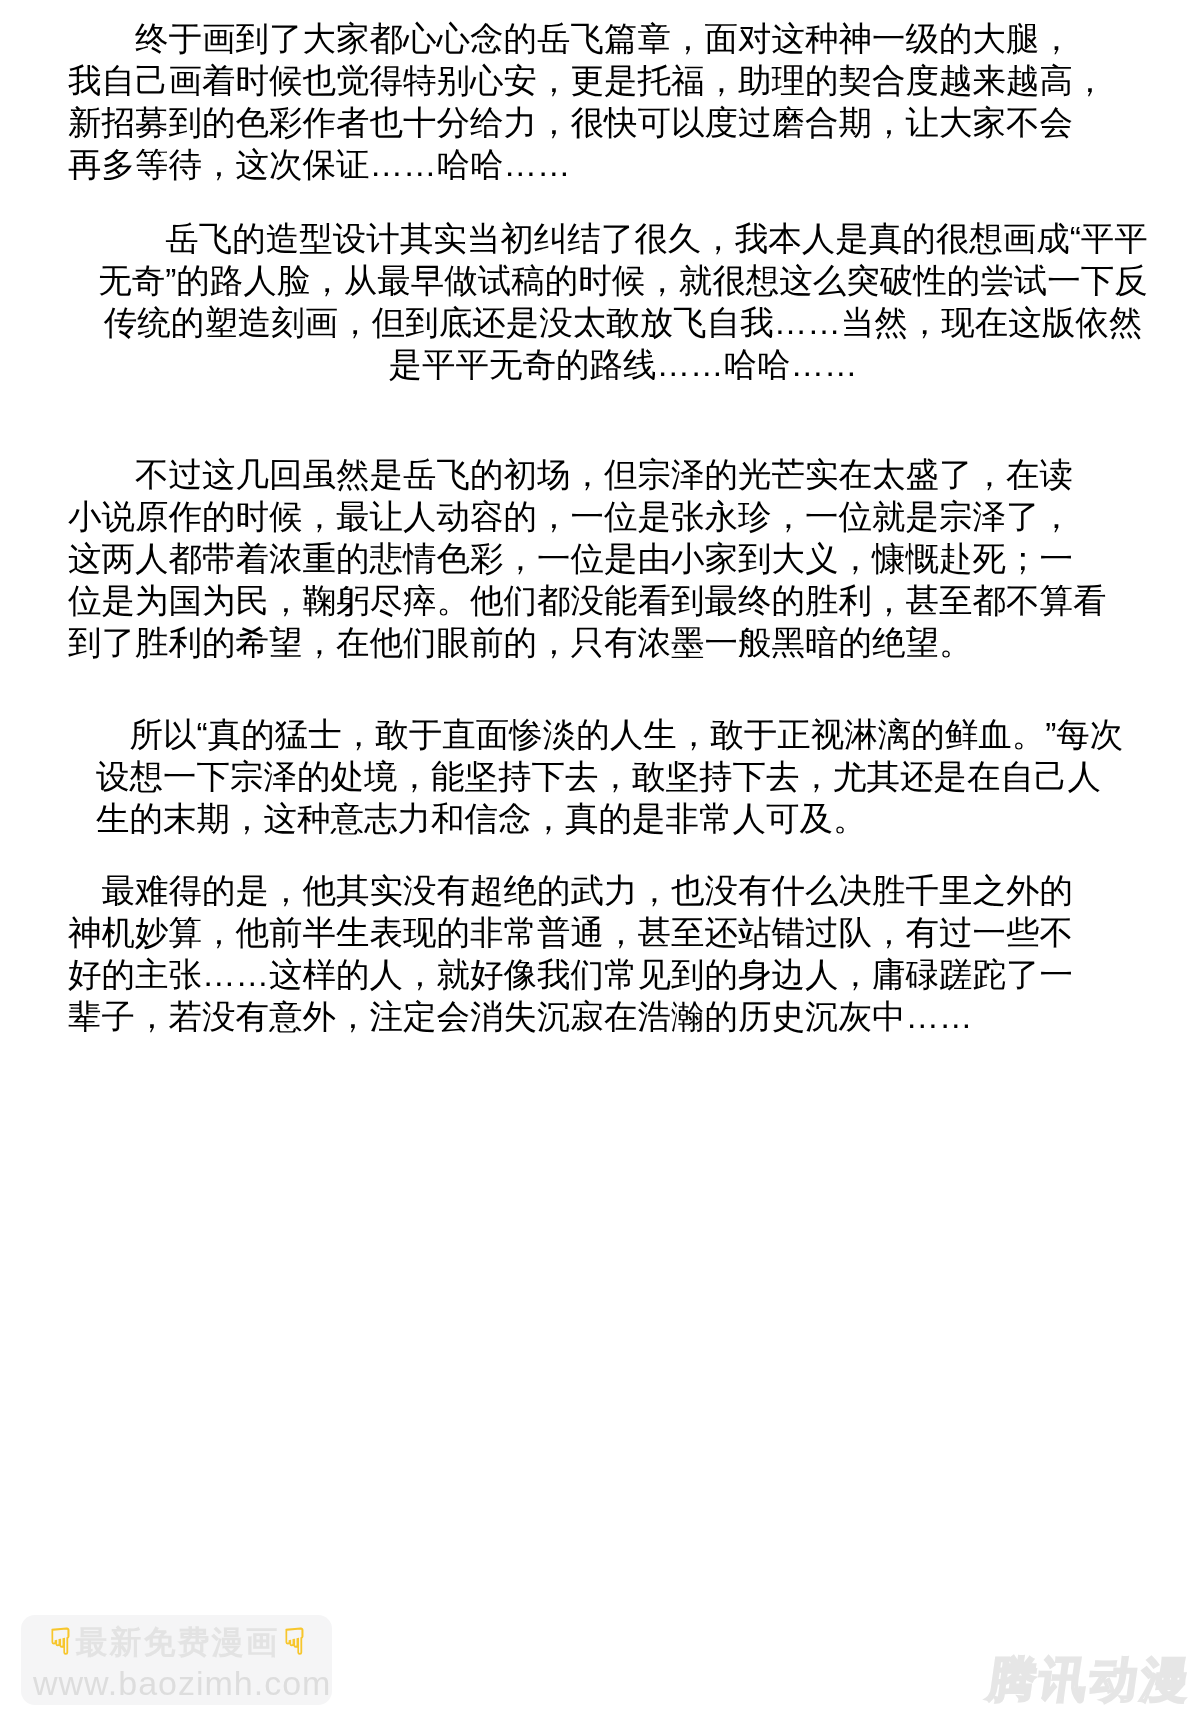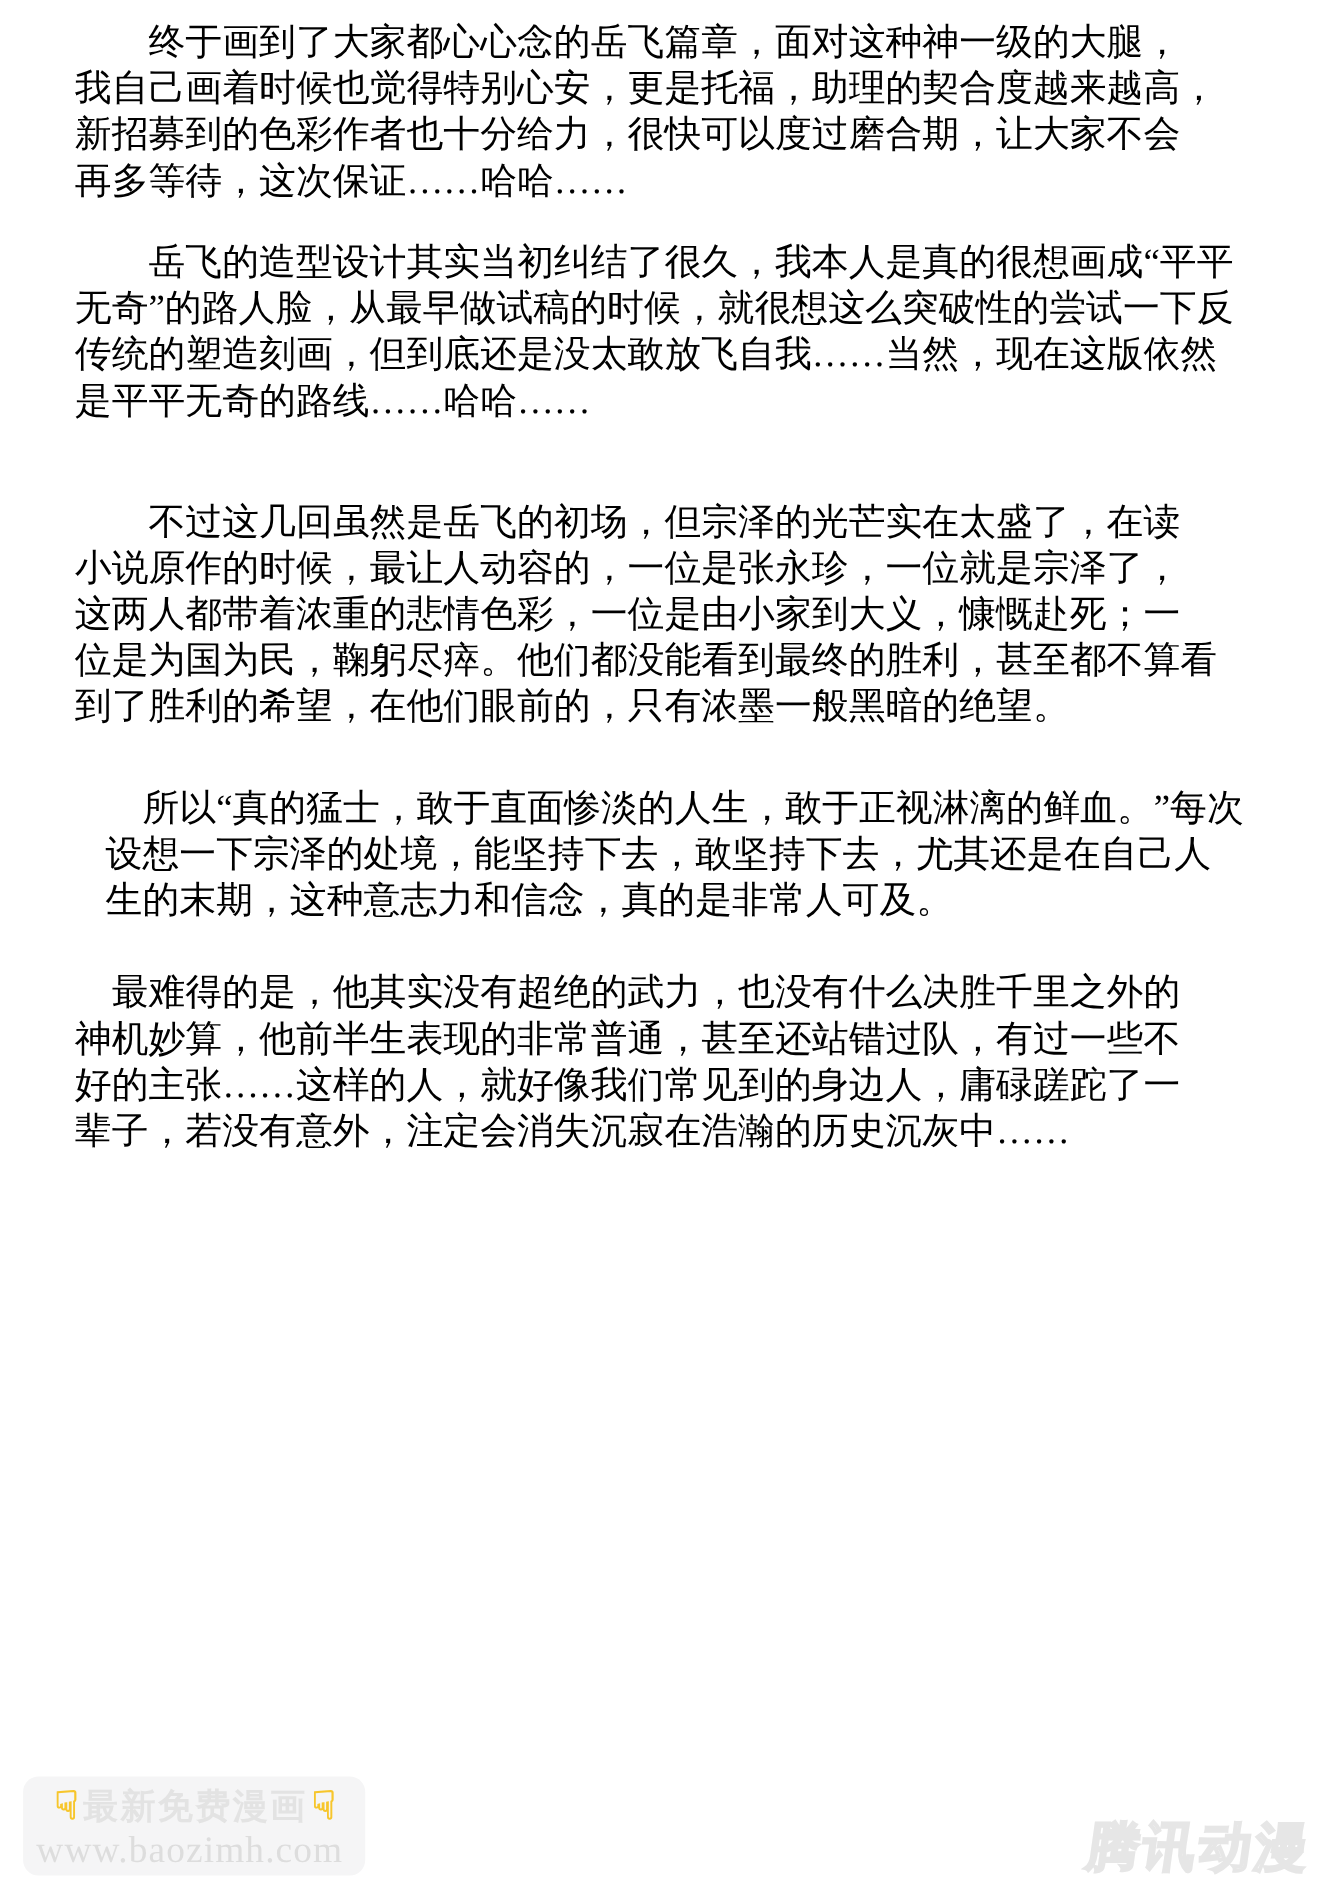--- a/index.html
+++ b/index.html
@@ -6,42 +6,42 @@
     margin: 0;
     padding: 0;
     background: #ffffff;
   }
   .page {
     position: relative;
     width: 1200px;
     height: 1728px;
     background: #ffffff;
     overflow: hidden;
-    font-family: Liberation Serif, serif;
+    font-family: Liberation Sans, sans-serif;
   }
   .article {
     position: absolute;
     left: 68px;
     top: 0;
     width: 1110px;
     color: #000000;
   }
   .article p {
     margin: 0;
     font-size: 33.5px;
     line-height: 42px;
     white-space: pre;       
     font-weight: 500;
     letter-spacing: 0;
   }
   .article p.p1 { margin-top: 18px; }
-  .article p.p2 { margin-top: 32px; }
+  .article p.p2 { margin-top: 32px; text-align: center; }
   .article p.p3 { margin-top: 68px; }
   .article p.p4 { margin-top: 50px; margin-left: 28px; }
-  .article p.p5 { margin-top: 42px; }
+  .article p.p5 { margin-top: 30px; }
   .article p.p6 { margin-top: 54px; }
   .article p.p7 { margin-top: 55px; }
 
   
   .watermark {
     position: absolute;
     left: 21px;
     top: 1615px;
     width: 311px;
     height: 90px;

